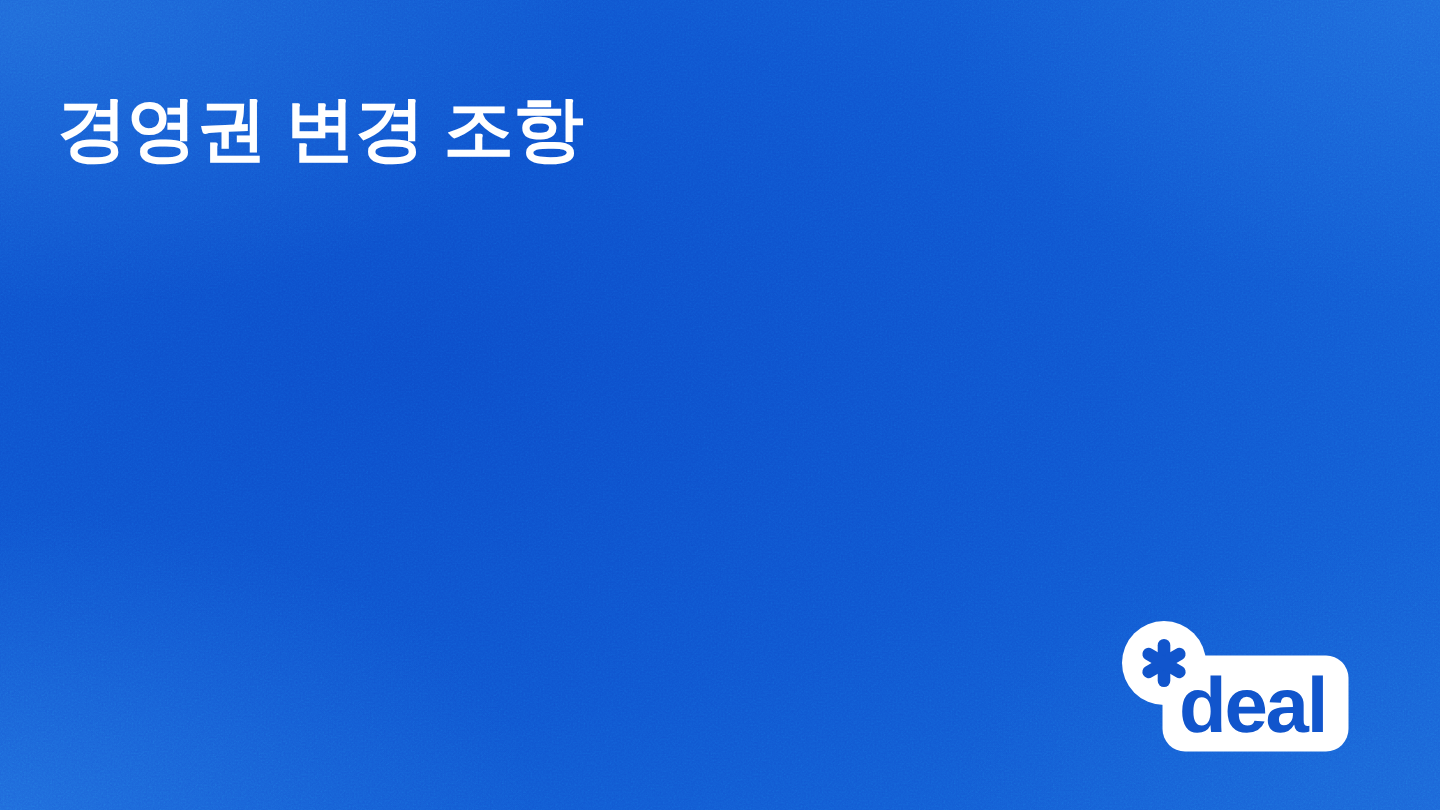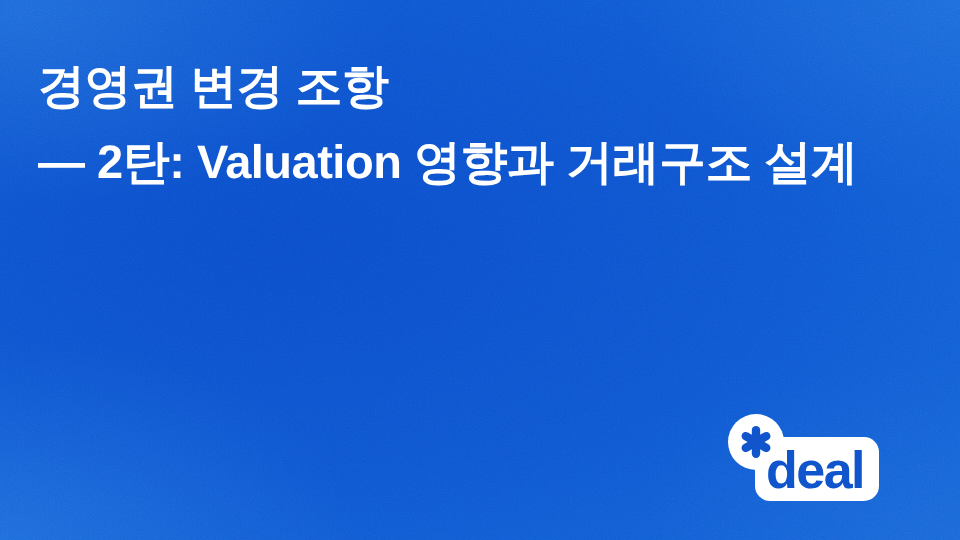--- a/index.html
+++ b/index.html
@@ -66,21 +66,21 @@
     line-height: 76px;
     font-weight: 700;
     letter-spacing: -0.5px;
     white-space: nowrap;
     text-rendering: geometricPrecision;
   }
 
   
   .logo {
     position: absolute;
-    left: 724px;
+    left: 744px;
     top: 410px;
     width: 160px;
     height: 96px;
   }
   .logo svg { display: block; }
 </style>
 </head>
 <body>
 
 <div id="slide">
@@ -96,21 +96,20 @@
       <filter id="grain">
         <feTurbulence type="fractalNoise" baseFrequency="0.85" numOctaves="3" stitchTiles="stitch"></feTurbulence>
         <feColorMatrix type="saturate" values="0"></feColorMatrix>
       </filter>
       <rect width="960" height="540" filter="url(#grain)"></rect>
     </svg>
   </div>
 
   <div class="title-block">
     <div class="title-line">경영권 변경 조항</div>
-    <div class="title-line">— 2탄: Valuation 영향과 거래구조 설계</div>
   </div>
 
   <div class="logo">
     <svg width="160" height="96" viewBox="0 0 160 96" xmlns="http://www.w3.org/2000/svg">
 
       <rect x="31" y="27" width="124" height="64" rx="15" ry="15" fill="#ffffff"></rect>
 
       <circle cx="32" cy="32" r="28" fill="#ffffff"></circle>
 
       <g fill="#1155cc">

